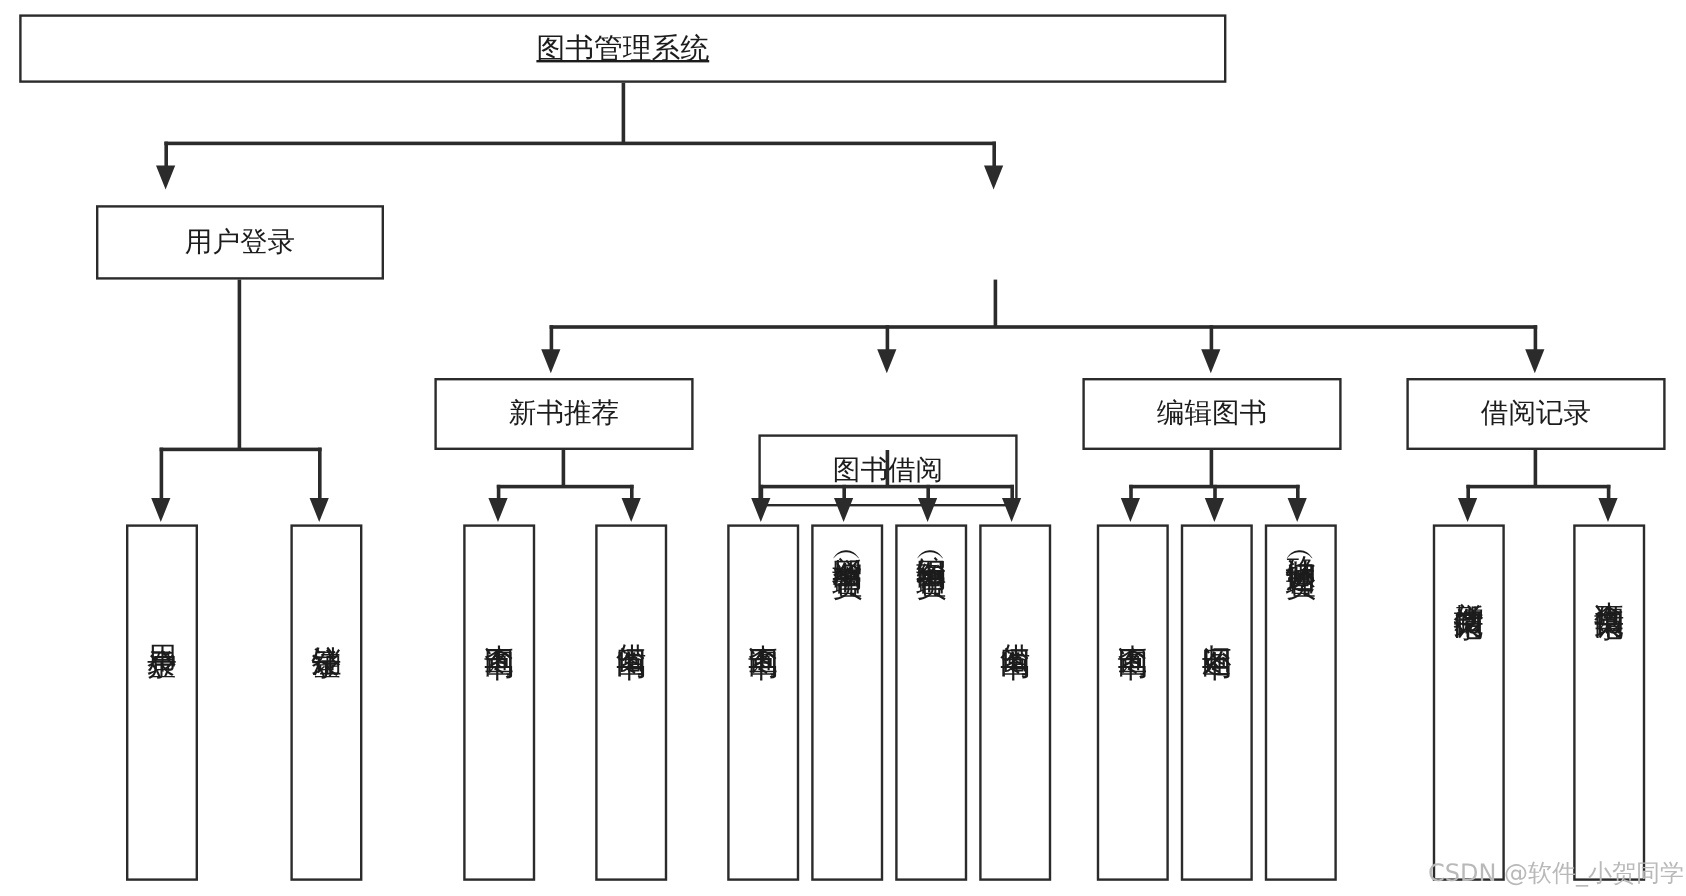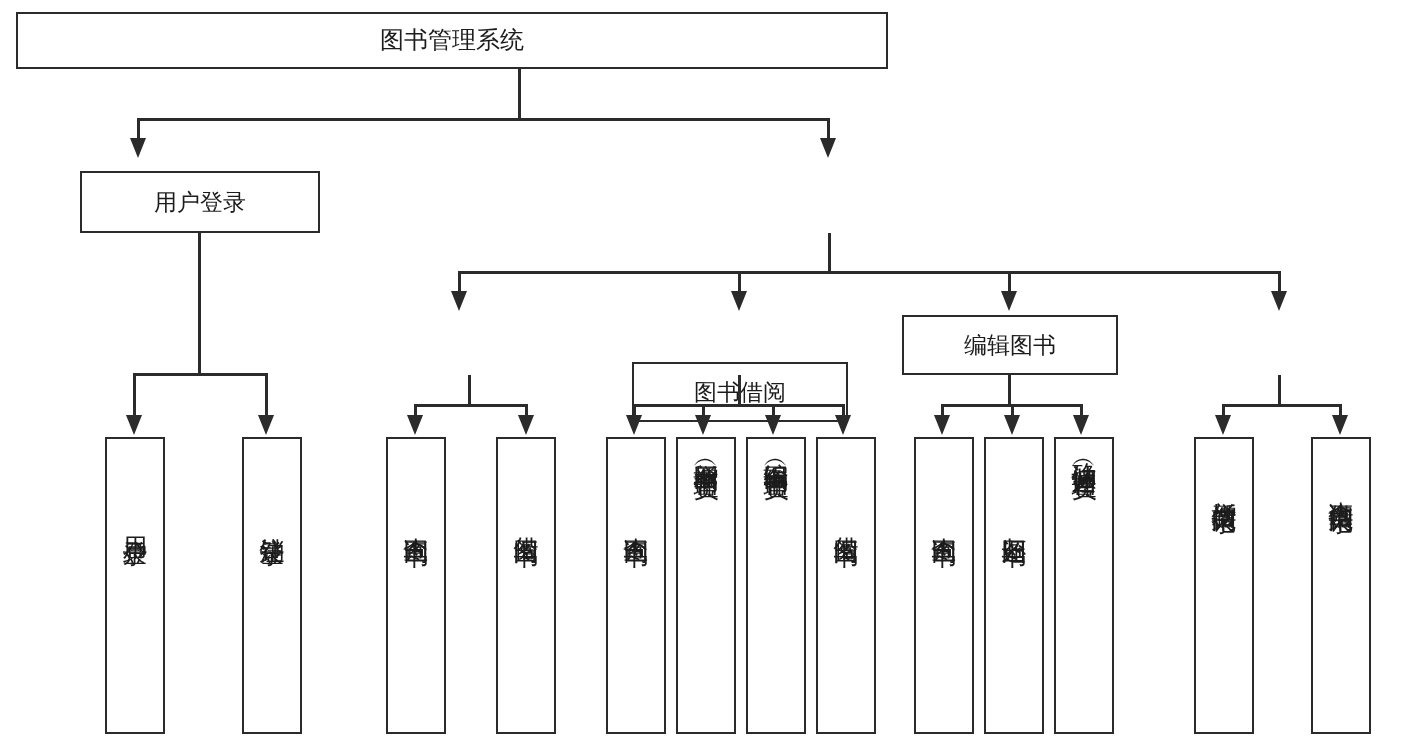--- a/index.html
+++ b/index.html
@@ -74,21 +74,21 @@
     font-size: 20px;
     white-space: nowrap;
     pointer-events: none;
   }
 </style>
 </head>
 <body>
 
 <div id="canvas">
 
-  <div class="node root h" style="left:16px; top:12px; width:872px; height:57px;">
+  <div class="node root h" style="left:16px; top:12px; width:1006px; height:57px;text-decoration:underline;">
     <span class="label">图书管理系统</span>
   </div>
 
   <div class="vline" style="left:518px; top:69px; width:3px; height:50px;"></div>
 
   <div class="hline" style="left:137px; top:118px; width:693px; height:3px;"></div>
   <div class="vline" style="left:137px; top:118px; width:3px; height:22px;"></div>
   <div class="arrow" style="left:130px; top:138px;"></div>
   <div class="vline" style="left:827px; top:118px; width:3px; height:22px;"></div>
   <div class="arrow" style="left:820px; top:138px;"></div>
@@ -109,25 +109,31 @@
 
   <div class="vline" style="left:458px; top:271px; width:3px; height:22px;"></div>
   <div class="arrow" style="left:451px; top:291px;"></div>
   <div class="vline" style="left:738px; top:271px; width:3px; height:22px;"></div>
   <div class="arrow" style="left:731px; top:291px;"></div>
   <div class="vline" style="left:1008px; top:271px; width:3px; height:22px;"></div>
   <div class="arrow" style="left:1001px; top:291px;"></div>
   <div class="vline" style="left:1278px; top:271px; width:3px; height:22px;"></div>
   <div class="arrow" style="left:1271px; top:291px;"></div>
 
+  <div class="node h" style="left:362px; top:315px; width:216px; height:60px;">
+    <span class="label">新书推荐</span>
+  </div>
   <div class="node h" style="left:632px; top:326px; width:216px; height:60px;margin-top:36px;">
     <span class="label">图书借阅</span>
   </div>
   <div class="node h" style="left:902px; top:315px; width:216px; height:60px;">
     <span class="label">编辑图书</span>
+  </div>
+  <div class="node h" style="left:1172px; top:315px; width:216px; height:60px;">
+    <span class="label">借阅记录</span>
   </div>
 
   <div class="vline" style="left:468px; top:375px; width:3px; height:31px;"></div>
   <div class="hline" style="left:414px; top:404px; width:114px; height:3px;"></div>
   <div class="vline" style="left:414px; top:404px; width:3px; height:14px;"></div>
   <div class="arrow" style="left:407px; top:415px;"></div>
   <div class="vline" style="left:525px; top:404px; width:3px; height:14px;"></div>
   <div class="arrow" style="left:518px; top:415px;"></div>
 
   <div class="vline" style="left:738px; top:375px; width:3px; height:31px;"></div>
@@ -194,14 +200,15 @@
     <span class="label">确认归还（管理员）</span>
   </div>
 
   <div class="node v" style="left:1194px; top:437px; width:60px; height:297px; padding-top:42px;">
     <span class="label">新增借阅记录</span>
   </div>
   <div class="node v" style="left:1311px; top:437px; width:60px; height:297px; padding-top:42px;">
     <span class="label">查询借阅记录</span>
   </div>
 
+  <div class="watermark" style="left:1190px; top:714px;">CSDN @软件_小贺同学</div>
 
 </div>
 
 </body></html>

